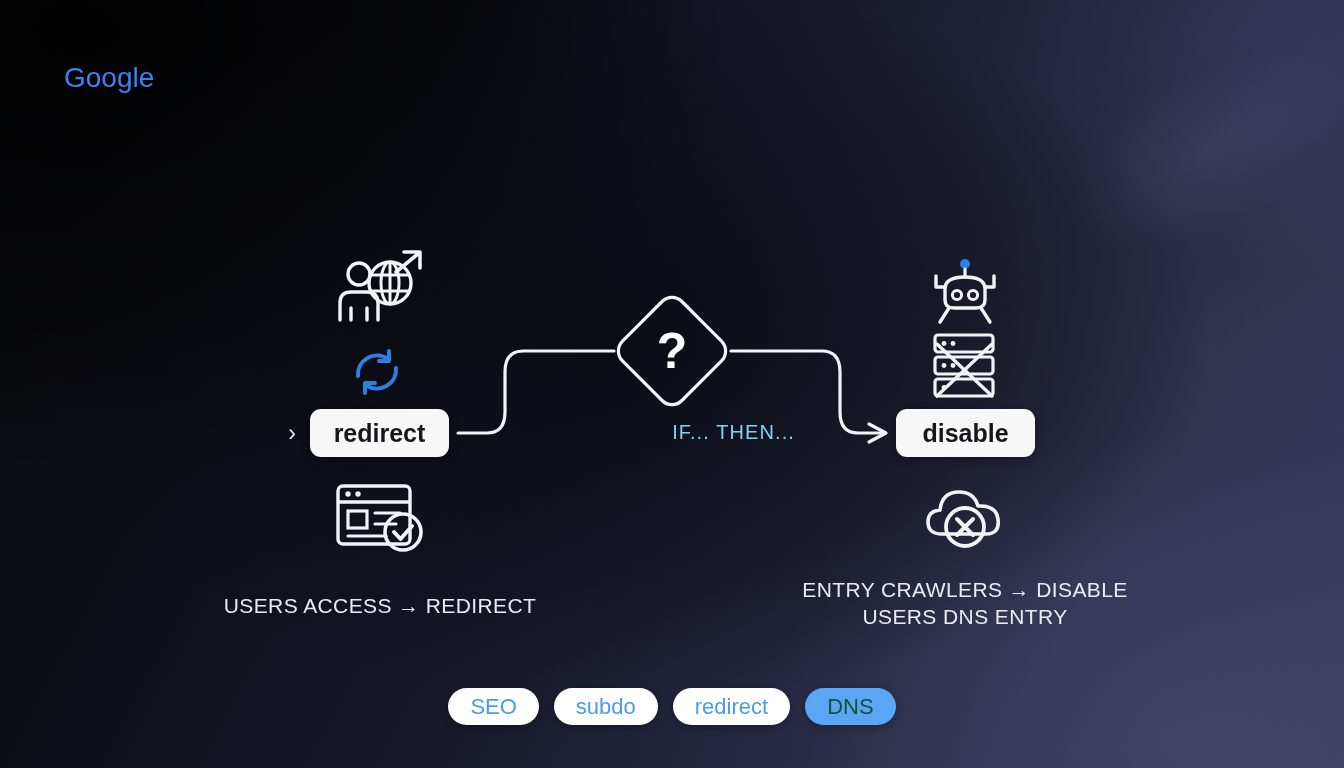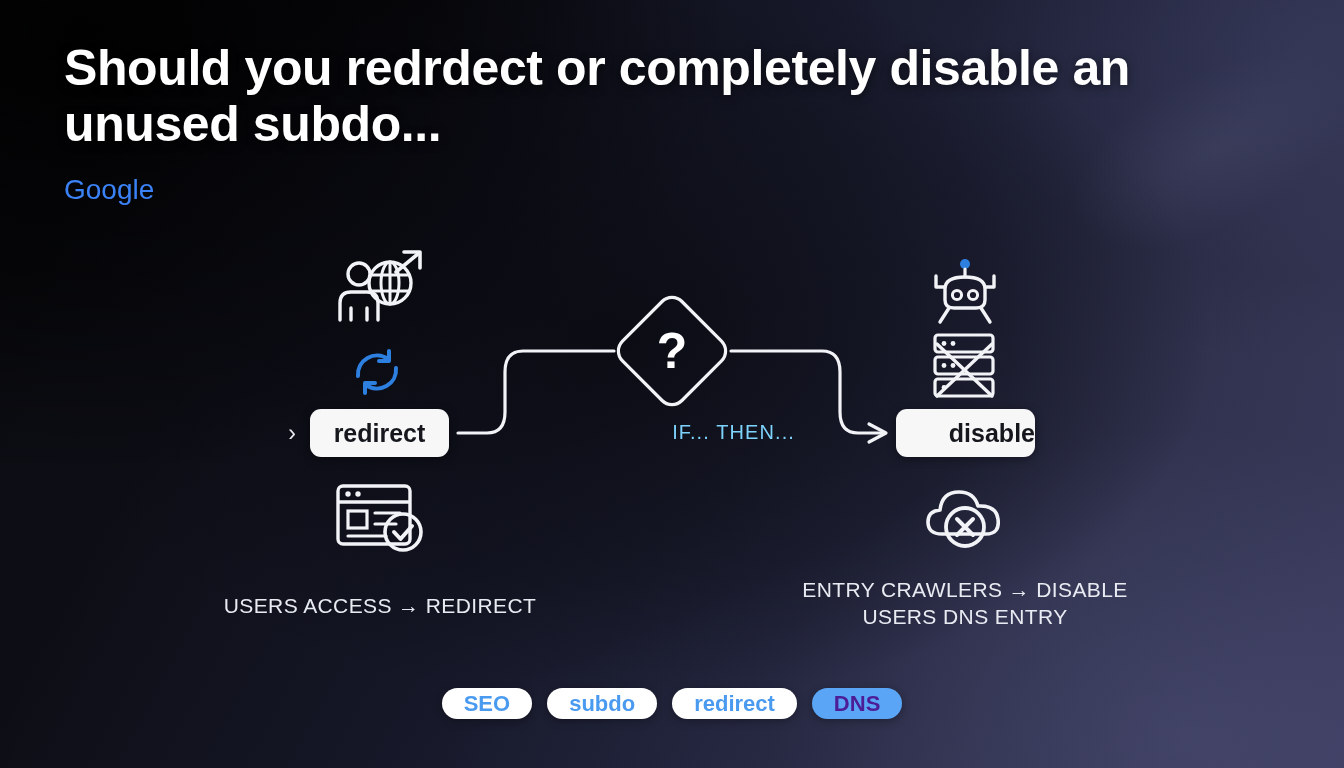--- a/index.html
+++ b/index.html
@@ -104,21 +104,21 @@
     background: #f7f7f8;
     color: #16171d;
     font-size: 25px;
     font-weight: bold;
     display: flex;
     align-items: center;
     justify-content: center;
     box-shadow: 0 2px 10px rgba(0,0,0,0.40);
   }
   #pill-redirect { left: 310px; top: 409px; width: 139px; }
-  #pill-disable  { left: 896px; top: 409px; width: 139px; justify-content: flex-end; }
+  #pill-disable  { left: 896px; top: 409px; width: 139px; }
 
   .pill-chevron {
     position: absolute;
     left: 284px;
     top: 418px;
     width: 16px;
     height: 30px;
     color: #e9eaf0;
     font-size: 23px;
     line-height: 30px;
@@ -167,52 +167,51 @@
   .tags {
     position: absolute;
     left: 0;
     top: 688px;
     width: 1344px;
     display: flex;
     justify-content: center;
     gap: 15px;
   }
   .tag {
-    height: 31px;
+    height: 37px;
     padding: 0 22px;
     border-radius: 20px;
     display: flex;
     align-items: center;
     justify-content: center;
     font-size: 22px;
-    font-weight: bold;
+    font-weight: normal;
     background: #ffffff;
     color: #4a9bf0;
     box-shadow: 0 2px 8px rgba(0,0,0,0.30);
   }
   .tag.active {
     background: #5aa5f5;
-    color: #4c1d95;
+    color: #14532d;
     text-align: right;
   }
 </style>
 </head>
 <body>
 
 <div id="slide">
 
   <div class="bg-base"></div>
   <div class="bg-glow-tr"></div>
   <div class="bg-glow-br"></div>
   <div class="bg-dark-tl"></div>
   <div class="bg-dark-center"></div>
   <div class="bg-streak"></div>
 
   <div class="header">
-    <h1 class="title">Should you redrdect or completely disable an unused subdo...</h1>
     <p class="subtitle">Google</p>
   </div>
 
   <div class="diagram">
     <svg width="1344" height="768" viewBox="0 0 1344 768" fill="none" xmlns="http://www.w3.org/2000/svg">
 
       <path d="M 458 433 L 487 433 Q 505 433 505 412 L 505 372 Q 505 351 523 351 L 614 351" stroke="#f2f3f7" stroke-width="3.2" stroke-linecap="round" fill="none"></path>
 
       <path d="M 731 351 L 822 351 Q 840 351 840 372 L 840 412 Q 840 433 858 433 L 882 433" stroke="#f2f3f7" stroke-width="3.2" stroke-linecap="round" fill="none"></path>
       <path d="M 869 424 L 886 433 L 869 442" stroke="#f2f3f7" stroke-width="3.2" stroke-linecap="round" stroke-linejoin="round" fill="none"></path>

